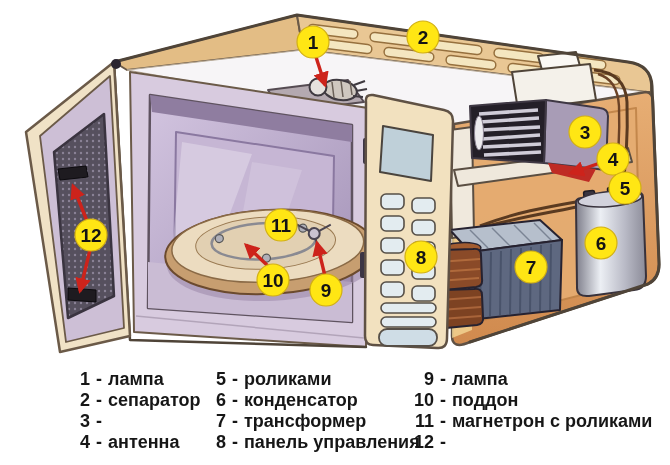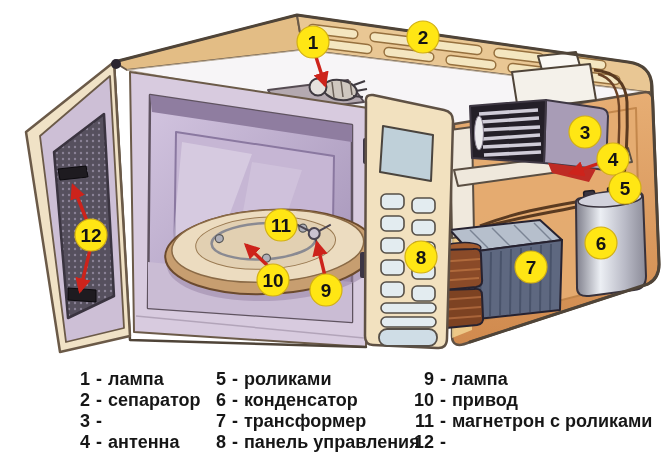--- a/index.html
+++ b/index.html
@@ -312,21 +312,21 @@
       </div>
       <div class="legend-col col-2">
         <div class="legend-row">
           <span class="num">9</span>
           <span class="dash">-</span>
           <span class="lab">лампа</span>
         </div>
         <div class="legend-row">
           <span class="num">10</span>
           <span class="dash">-</span>
-          <span class="lab">привод</span>
+          <span class="lab">поддон</span>
         </div>
         <div class="legend-row">
           <span class="num">11</span>
           <span class="dash">-</span>
           <span class="lab">магнетрон с роликами</span>
         </div>
         <div class="legend-row">
           <span class="num">12</span>
           <span class="dash">-</span>
         </div>

